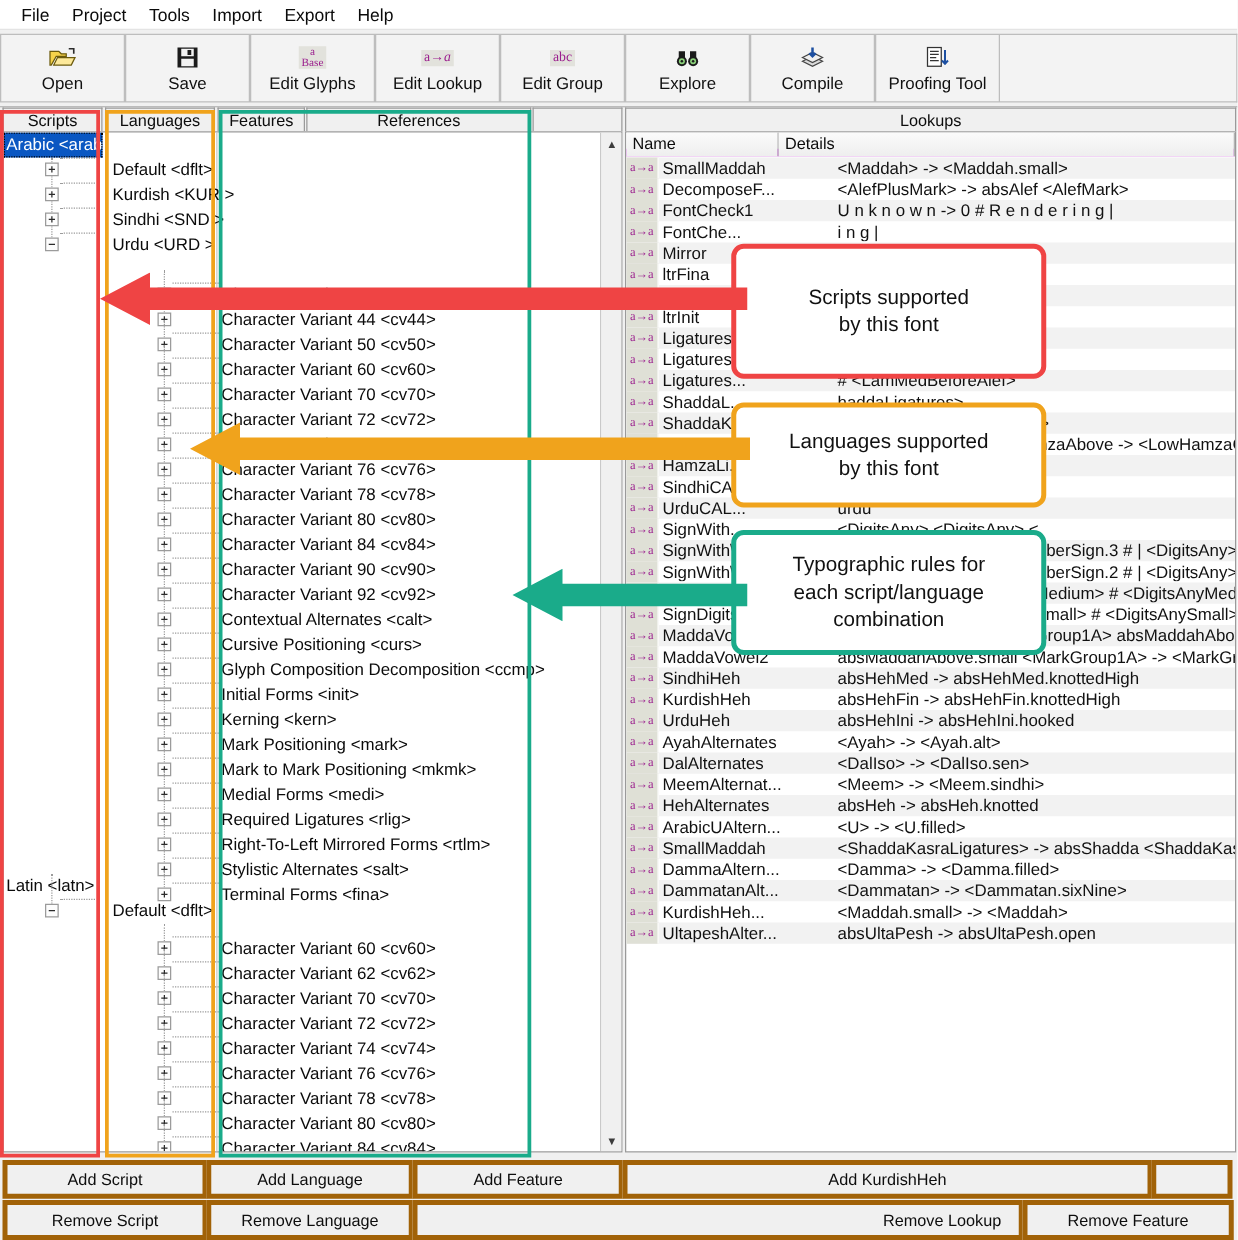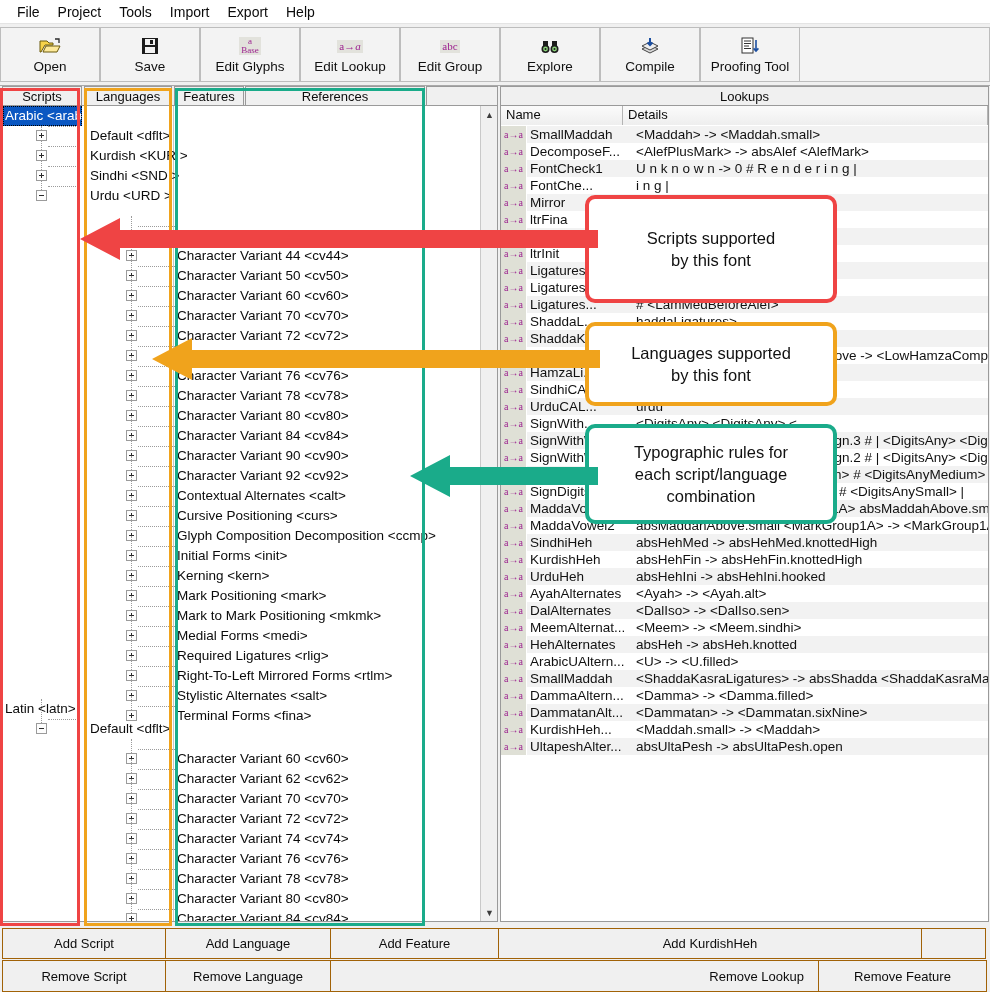--- a/index.html
+++ b/index.html
@@ -123,27 +123,27 @@
     position: absolute; left: 0; height: 17px; display: flex; align-items: center;
     white-space: nowrap; font-size: 13.5px; color: #111;
   }
   .lkrow .ic {
     width: 26px; min-width: 26px; height: 17px; background: #dfe0d6;
     font-size: 10px; color: #9b1f8e; display: flex; align-items: center;
     justify-content: center; font-family: "Liberation Serif", serif;
     border-right: 1px solid #ffffff;
   }
   .lkrow .nm { width: 104px; min-width: 104px; padding-left: 3px; overflow: hidden; }
-  .lkrow .dt { padding-left: 5px; overflow: hidden; }
+  .lkrow .dt { padding-left: 5px; overflow: hidden; margin-left: 34px; }
   .lkrow.alt { background: #f2f2f2; }
 
   
   .btnrow { position: absolute; display: flex; }
   .fbtn {
-    border: 1px solid #a16207; background: #f0f0f0;
+    border: 4px solid #a16207; background: #f0f0f0;
     display: flex; align-items: center; justify-content: center;
     font-size: 13px; color: #0d0d0d; cursor: default;
   }
 
   
   .callout {
     position: absolute; background: #ffffff; border-radius: 10px;
     display: flex; flex-direction: column; align-items: center;
     justify-content: center; text-align: center;
     font-size: 16.5px; color: #111; line-height: 22px; z-index: 40;

